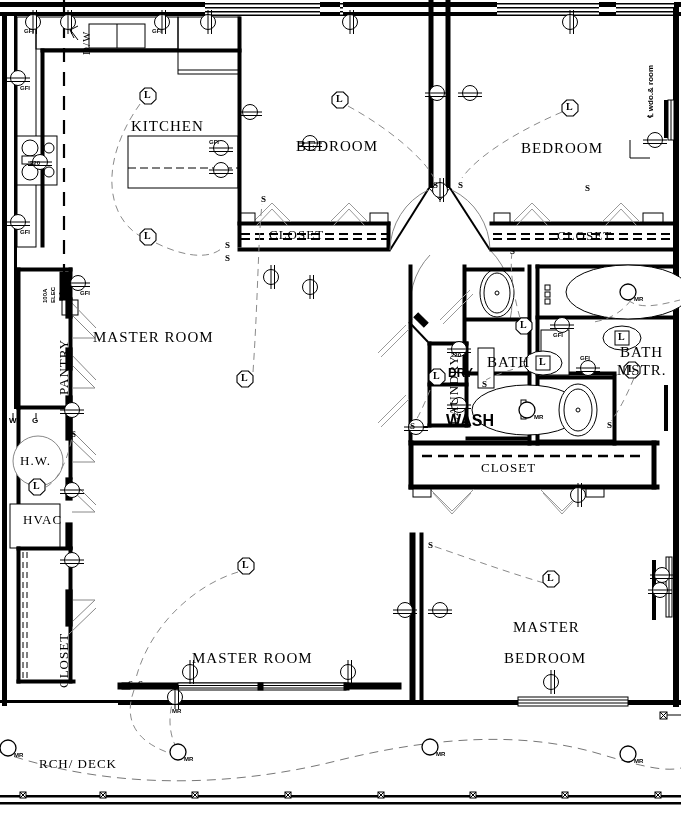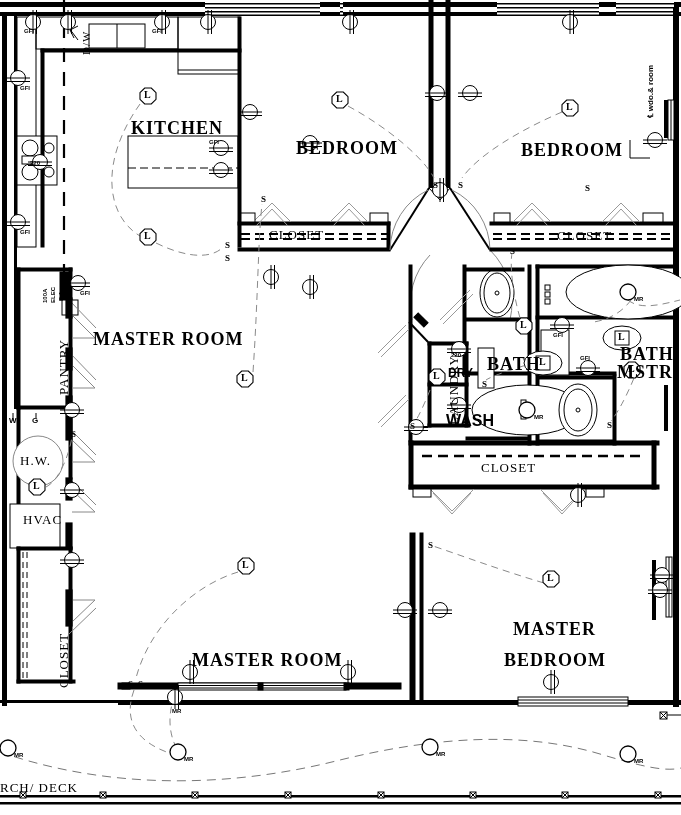--- a/index.html
+++ b/index.html
@@ -1,21 +1,21 @@
 <!DOCTYPE html>
 <html><head>
 <meta charset="utf-8">
 <style>
   html,body{margin:0;padding:0;background:#ffffff;}
   body{font-family:"Liberation Serif", serif;}
   #plan{position:relative;width:681px;height:815px;background:#fff;overflow:hidden;}
   #plan svg{position:absolute;left:0;top:0;}
   .lbl{position:absolute;font-family:"Liberation Serif", serif;color:#000;white-space:nowrap;
        letter-spacing:1px;}
-  .room{font-size:18px;font-weight:700;}
+  .room{font-size:15px;font-weight:400;}
   .room-sm{font-size:13px;}
   .tiny{font-size:6px;font-family:"Liberation Sans", sans-serif;font-weight:bold;letter-spacing:0;}
   .sw{font-size:9px;font-family:"Liberation Serif",serif;font-weight:bold;}
   .vert{transform-origin:left top;}
 </style>
 </head>
 <body>
 
 <div id="plan">
 
@@ -459,21 +459,21 @@
   <span class="lbl room-sm" style="left:269px;top:227px;">CLOSET</span>
   <span class="lbl room-sm" style="left:557px;top:228px;">CLOSET</span>
   <span class="lbl room" style="left:93px;top:329px;">MASTER  ROOM</span>
   <span class="lbl room" style="left:487px;top:354px;">BATH</span>
   <span class="lbl room" style="left:617px;top:326px;margin-top:36px;">MSTR.</span>
   <span class="lbl room" style="left:620px;top:344px;">BATH</span>
   <span class="lbl room-sm" style="left:481px;top:460px;">CLOSET</span>
   <span class="lbl room" style="left:192px;top:650px;">MASTER  ROOM</span>
   <span class="lbl room" style="left:513px;top:619px;">MASTER</span>
   <span class="lbl room" style="left:504px;top:650px;">BEDROOM</span>
-  <span class="lbl room-sm" style="left:0px;top:780px;">RCH/  DECK</span>
+  <span class="lbl room-sm" style="left:0px;top:756px;padding-left:39px;">RCH/  DECK</span>
 </div>
 
 <div>
   <span class="lbl room-sm vert" style="left:56px;top:395px;transform:rotate(-90deg);">PANTRY</span>
   <span class="lbl room-sm vert" style="left:56px;top:688px;transform:rotate(-90deg);">CLOSET</span>
   <span class="lbl room-sm vert" style="left:446px;top:425px;transform:rotate(-90deg);">LAUNDRY</span>
   <span class="lbl tiny vert" style="left:42px;top:303px;transform:rotate(-90deg);">100A</span>
   <span class="lbl tiny vert" style="left:50px;top:303px;transform:rotate(-90deg);">ELEC</span>
   <span class="lbl tiny vert" style="left:58px;top:301px;transform:rotate(-90deg);">P-1</span>
   <span class="lbl tiny vert" style="left:644px;top:118px;transform:rotate(-90deg);font-size:8px;">℄ wdo.&amp; room</span>

